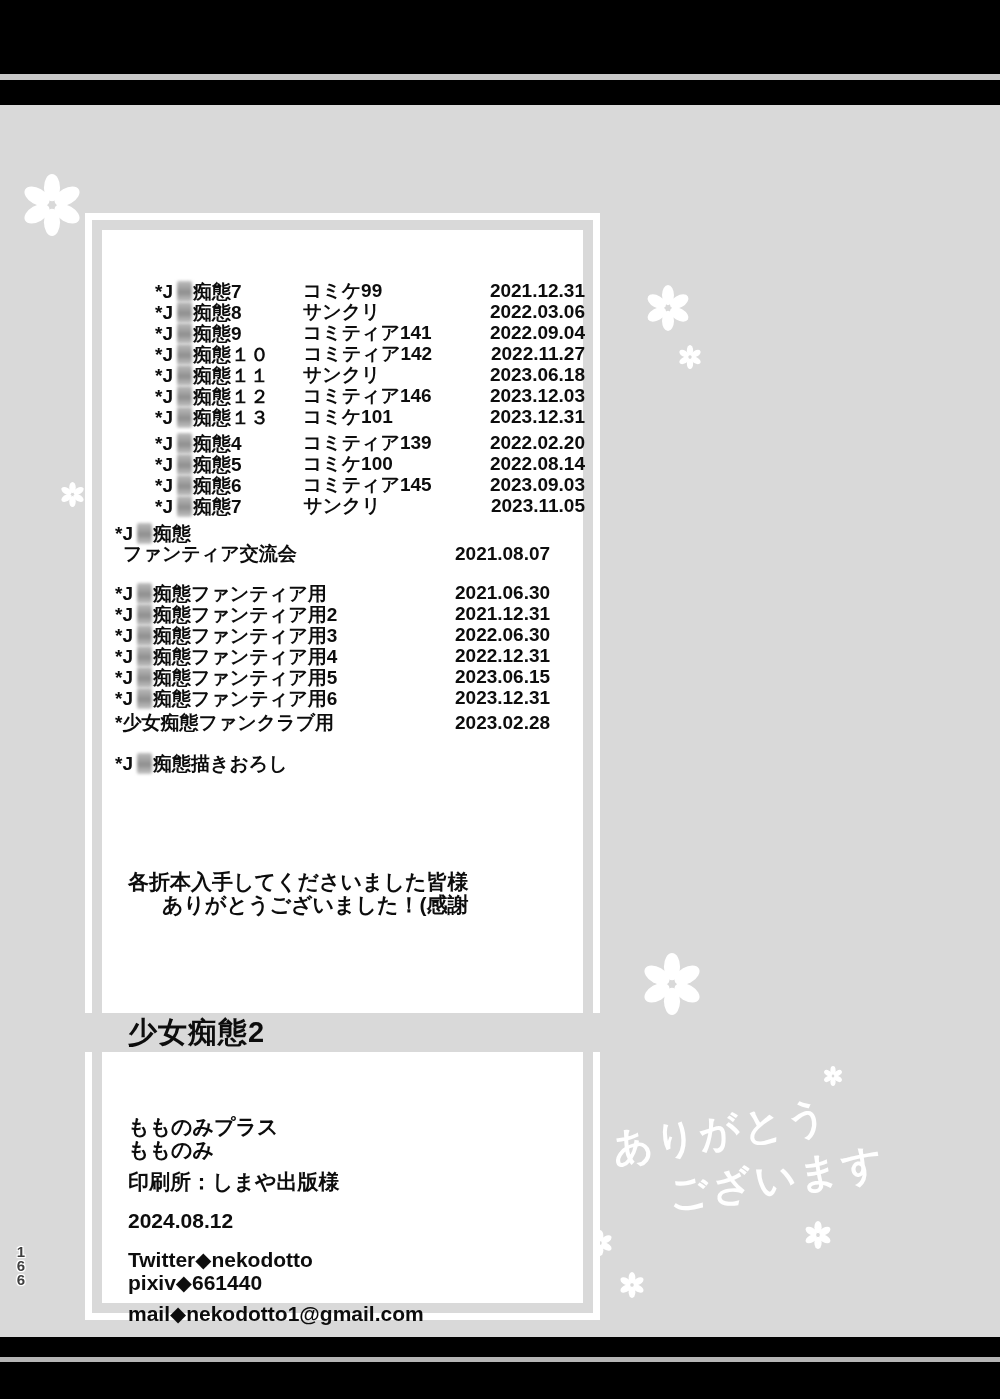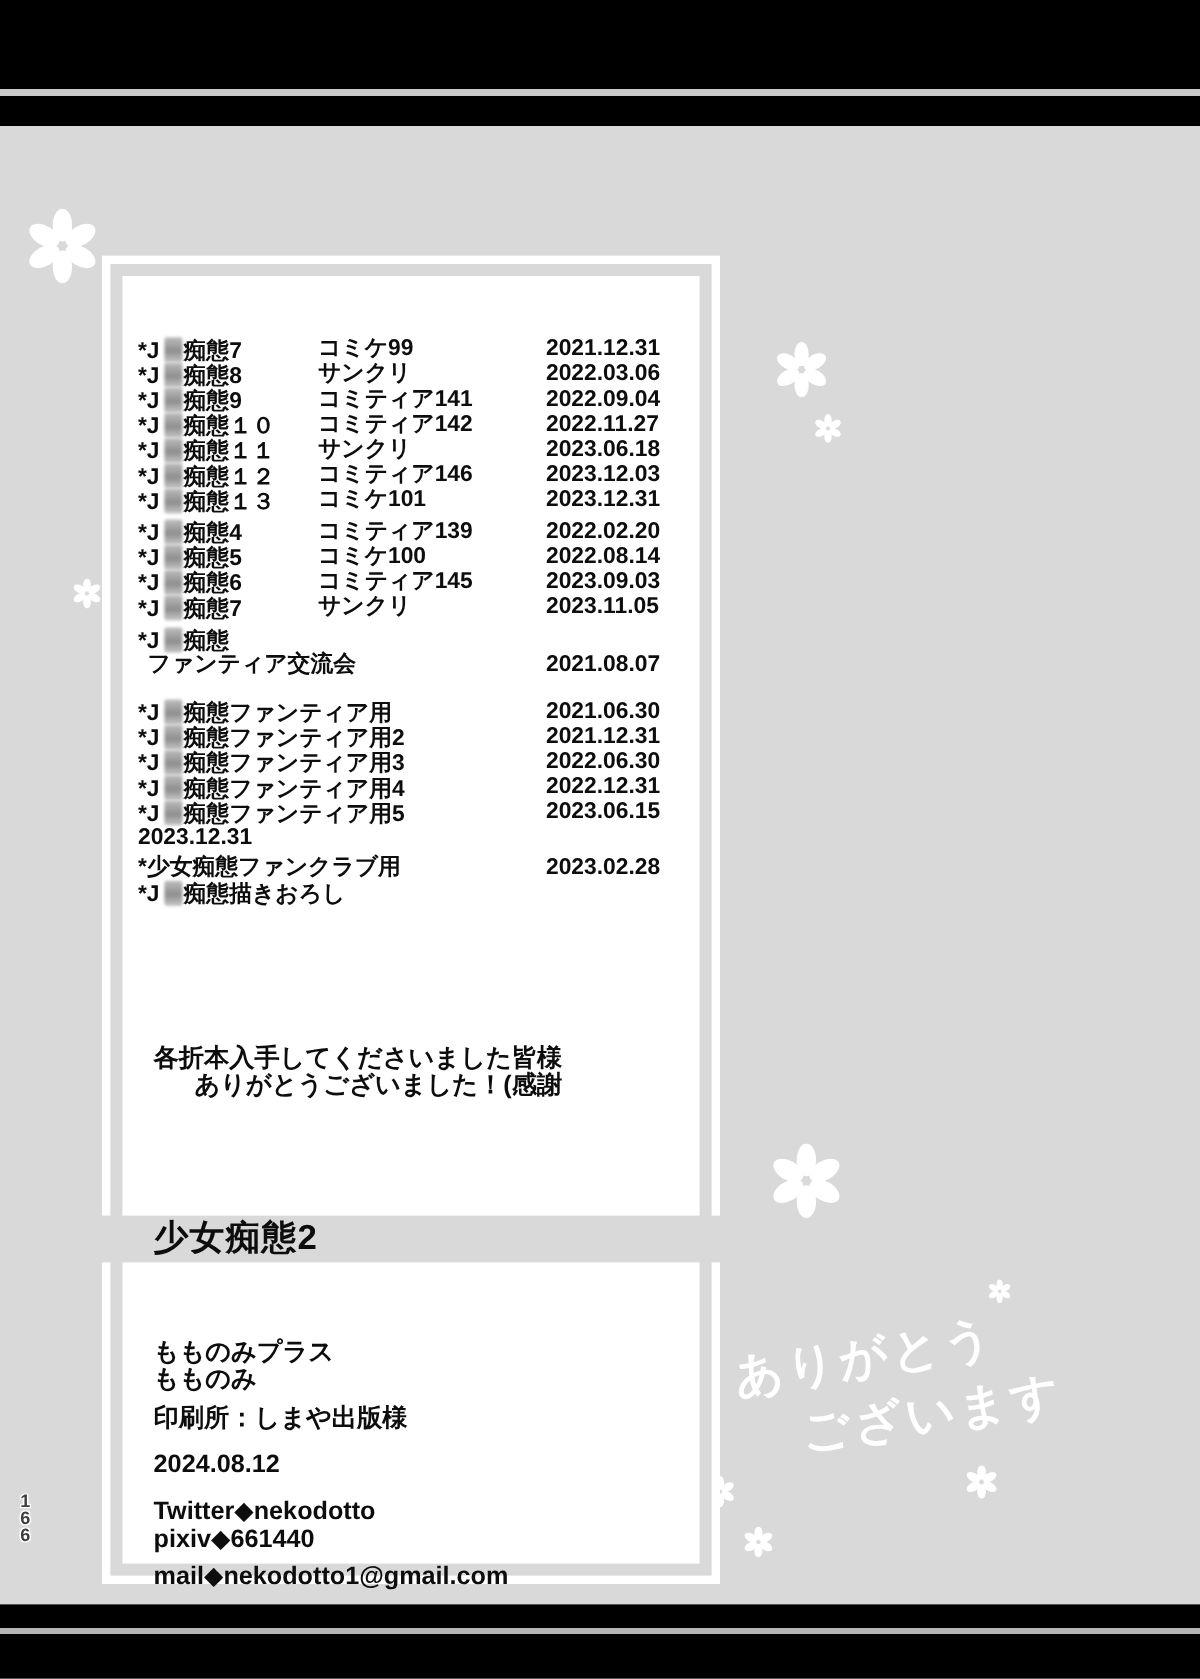--- a/index.html
+++ b/index.html
@@ -20,36 +20,36 @@
   }
   .paper {
     position:absolute; left:85px; top:213px; width:515px; height:1107px;
     background:#ffffff;
   }
   .paper-border {
     position:absolute; inset:7px; border:10px solid #d9d9d9; pointer-events:none;
   }
   .hist { position:absolute; left:30px; right:15px; }
   .row { display:flex; font-size:19px; line-height:19px; white-space:nowrap; align-items:flex-start; }
-  .c-title  { width:150px; }
+  .c-title  { width:150px;margin-left:40px; }
   .c-event  { width:190px; }
   .c-date   { flex:1; }
   .c-wide   { width:340px; }
   .censor {
     display:inline-block; width:15px; height:21px; margin:0 1px 0 4px;
     background:linear-gradient(180deg,#bdbdbd,#8e8e8e 55%,#c6c6c6);
     filter:blur(1.5px); border-radius:2px; vertical-align:-4px;
   }
   .b1 { top:68px; }  .b2 { top:220px; } .b3 { top:310px; }
-  .b4 { top:370px; } .b5 { top:500px; } .b6 { top:521px; }
+  .b4 { top:370px; } .b5 { top:500px; } .b6 { top:540px; }
   .indent2 { padding-left:8px; }
   .thanks { position:absolute; left:43px; top:657px; font-size:21px; line-height:23px;text-align:right; }
   .band {
     position:absolute; left:0; width:100%; top:800px; height:39px;
-    background:#d9d9d9; display:flex; align-items:flex-end;
+    background:#d9d9d9; display:flex; align-items:flex-start;
   }
   .band-title { font-size:29px; padding-left:43px; letter-spacing:1px; }
   .colo { position:absolute; left:43px; font-size:21px; line-height:23px; white-space:nowrap;margin-top:48px; }
   .c-circle  { top:854px; }
   .c-printer { top:909px; }
   .c-date2   { top:948px; }
   .c-sns     { top:987px; }
   .c-mail    { top:1041px; }
   .flower { position:absolute; }
   .handwriting {
@@ -218,20 +218,21 @@
     </div>
     <div class="row">
       <span class="c-wide"><span>*J</span><span class="censor"></span><span>痴態ファンティア用4</span></span>
       <span class="c-date">2022.12.31</span>
     </div>
     <div class="row">
       <span class="c-wide"><span>*J</span><span class="censor"></span><span>痴態ファンティア用5</span></span>
       <span class="c-date">2023.06.15</span>
     </div>
     <div class="row">
+      <span class="c-wide"><span>*J</span><span class="censor"></span><span>痴態ファンティア用6</span></span>
       <span class="c-date">2023.12.31</span>
     </div>
   </div>
 
   <div class="hist b5">
     <div class="row">
       <span class="c-wide"><span>*</span><span>少女痴態ファンクラブ用</span></span>
       <span class="c-date">2023.02.28</span>
     </div>
   </div>

